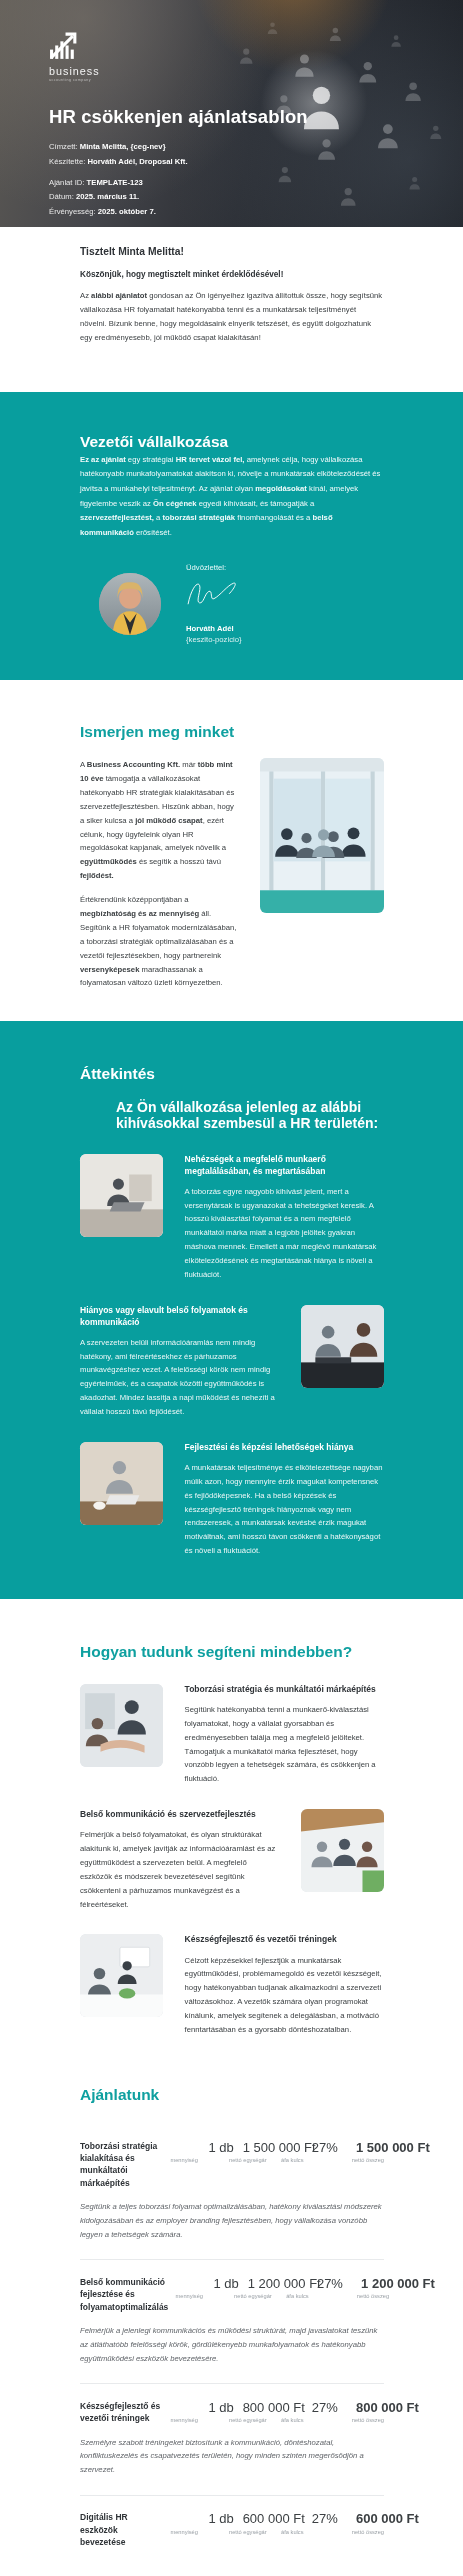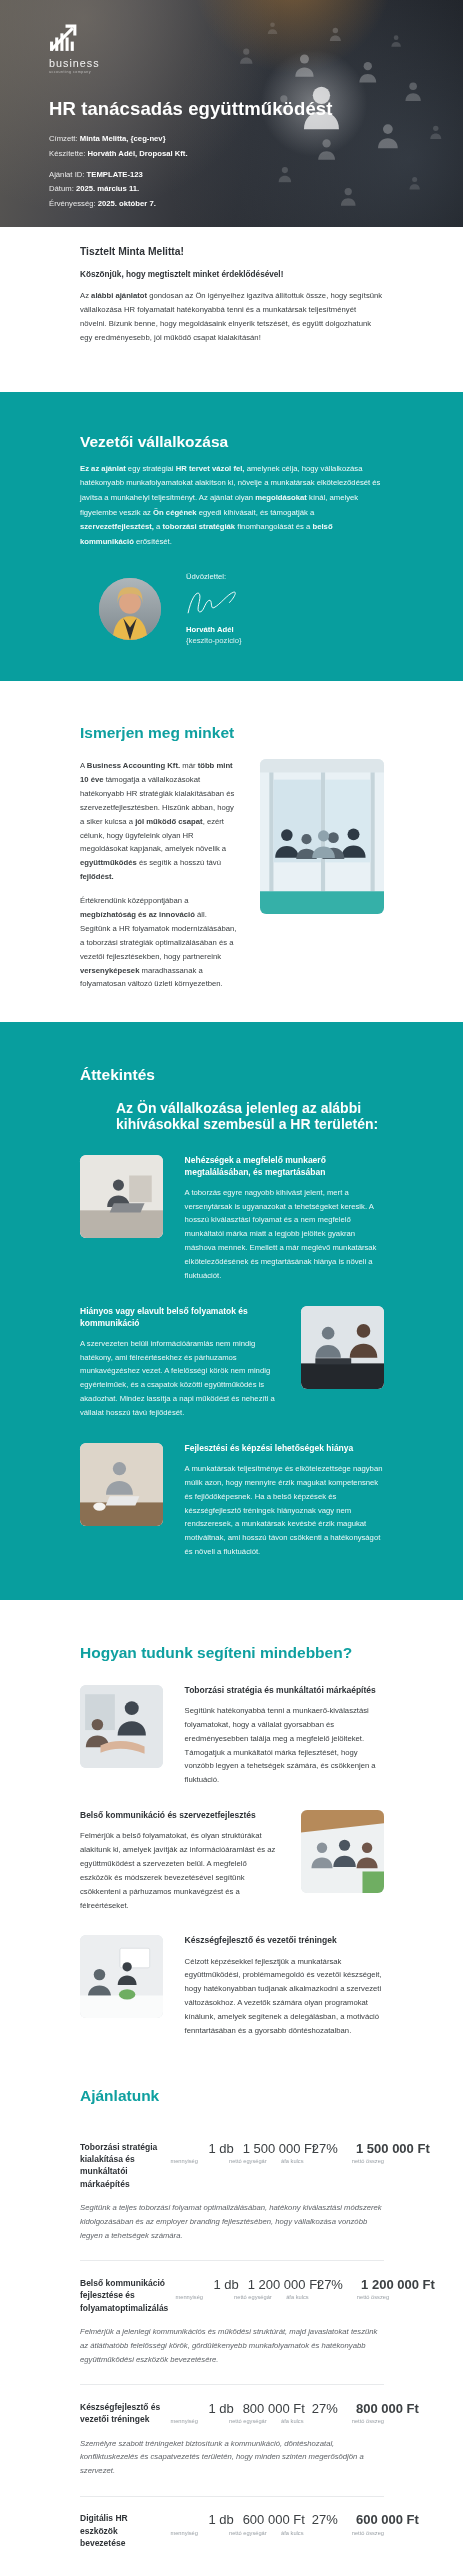--- a/index.html
+++ b/index.html
@@ -9,21 +9,21 @@
   
   .hero{position:relative;height:227px;color:#fff;overflow:hidden;
     background:
       radial-gradient(circle at 63% -12%, rgba(205,140,60,.5), rgba(205,140,60,0) 26%),
       radial-gradient(circle at 18% 8%, rgba(130,122,112,.55), rgba(130,122,112,0) 45%),
       radial-gradient(circle at 88% 70%, rgba(96,108,122,.35), rgba(96,108,122,0) 55%),
       linear-gradient(102deg,#5c5954 0%,#45464b 26%,#2a2d33 55%,#16191e 100%);}
   .hero-glow{position:absolute;left:260px;top:49px;width:108px;height:108px;border-radius:50%;
     background:radial-gradient(circle, rgba(255,255,255,.34), rgba(255,255,255,0) 70%);}
   .ppl{position:absolute;}
-  .hero-inner{position:absolute;left:49px;top:24px;right:49px;}
+  .hero-inner{position:absolute;left:49px;top:32px;right:49px;}
   .logo-icon{width:31px;height:29px;display:block;}
   .logo-word{font-size:10.8px;font-weight:300;letter-spacing:1px;color:#f4f4f4;margin-top:4.1px;}
   .logo-tag{font-size:3.6px;letter-spacing:0.5px;color:rgba(255,255,255,.55);margin-top:1px;}
   .hero-title{font-size:18.5px;font-weight:bold;margin-top:24px;letter-spacing:0.1px;}
   .hero-meta{margin-top:11.3px;font-size:7.7px;line-height:1.85;}
   .hero-meta .grp2{margin-top:7.2px;}
   .hero-meta .lbl{font-weight:normal;color:rgba(255,255,255,.88);}
   .hero-meta .val{font-weight:bold;color:#fff;text-align:center;}
   
   .white{background:#fff;}
@@ -35,28 +35,28 @@
   p{margin:0;}
   .body-txt{font-size:7.7px;line-height:1.85;color:#3c4043;}
   .body-txt-teal{font-size:7.7px;line-height:1.9;color:#f2fbfb;}
   
   .greeting{padding-top:19px;padding-bottom:46px;}
   .greet-title{font-size:10.3px;font-weight:bold;color:#2f3337;}
   .greet-lead{font-size:8.2px;font-weight:bold;margin-top:13.4px;color:#2f3337;}
   .greeting .body-txt{margin-top:9.3px;}
   
   .exec{padding-top:41px;padding-bottom:36px;}
-  .exec .body-txt-teal{margin-top:11px;}
+  .exec .body-txt-teal{margin-top:2px;}
   .sig-row{display:flex;margin-top:23px;align-items:center;padding-left:19px;}
   .avatar{width:62px;height:62px;border-radius:50%;overflow:hidden;flex:0 0 auto;position:relative;}
   .avatar svg{display:block;width:100%;height:100%;}
   .sig-block{margin-left:25px;font-size:7.7px;}
   .sig-closing{color:#eafafa;}
   .sig-svg{margin:5.2px 0 3.1px -2.1px;display:block;}
-  .sig-name{font-weight:bold;margin-top:8px;}
+  .sig-name{font-weight:bold;margin-top:16px;}
   .sig-role{color:rgba(255,255,255,.85);margin-top:2.1px;}
   
   .about{padding-top:43px;padding-bottom:31px;}
   .about-grid{display:flex;margin-top:17.5px;}
   .about-col{width:157px;}
   .about .body-txt{line-height:1.8;}
   .about .p2{margin-top:10.3px;}
   .photo{border-radius:6.2px;overflow:hidden;background:#dfe5e9;position:relative;}
   .photo svg{display:block;width:100%;height:100%;}
   .about-photo{width:124px;height:155px;margin-left:auto;}
@@ -134,21 +134,21 @@
           <rect x="12" y="26" width="6" height="26" fill="#fff" stroke="none"></rect>
           <rect x="22" y="18" width="6" height="34" fill="#fff" stroke="none"></rect>
           <rect x="32" y="26" width="6" height="26" fill="#fff" stroke="none"></rect>
           <rect x="42" y="34" width="6" height="18" fill="#fff" stroke="none"></rect>
           <path d="M4 50 L46 8" stroke-width="6"></path>
           <path d="M32 4 L50 4 L50 22" stroke-width="6" fill="none"></path>
         </svg>
         <div class="logo-word">business</div>
         <div class="logo-tag">accounting company</div>
       </div>
-      <h1 class="hero-title">HR tanácsadás együttműködést</h1>
+      <h1 class="hero-title">HR csökkenjen ajánlatsablon</h1>
       <div class="hero-meta">
         <div><span class="lbl">Címzett:</span> <span class="val">Minta Melitta, {ceg-nev}</span></div>
         <div><span class="lbl">Készítette:</span> <span class="val">Horváth Adél, Droposal Kft.</span></div>
         <div class="grp2">
           <div><span class="lbl">Ajánlat ID:</span> <span class="val">TEMPLATE-123</span></div>
           <div><span class="lbl">Dátum:</span> <span class="val">2025. március 11.</span></div>
           <div><span class="lbl">Érvényesség:</span> <span class="val">2025. október 7.</span></div>
         </div>
       </div>
     </div>
@@ -189,21 +189,21 @@
         <div class="sig-role">{keszito-pozicio}</div>
       </div>
     </div>
   </section>
 
   <section class="white about inner">
     <h2 class="sec on-white">Ismerjen meg minket</h2>
     <div class="about-grid">
       <div class="about-col">
         <p class="body-txt">A <b>Business Accounting Kft.</b> már <b>több mint 10 éve</b> támogatja a vállalkozásokat hatékonyabb HR stratégiák kialakításában és szervezetfejlesztésben. Hiszünk abban, hogy a siker kulcsa a <b>jól működő csapat</b>, ezért célunk, hogy ügyfeleink olyan HR megoldásokat kapjanak, amelyek növelik a <b>együttműködés</b> és segítik a hosszú távú <b>fejlődést.</b></p>
-        <p class="body-txt p2">Értékrendünk középpontjában a <b>megbízhatóság és az innováció</b> áll. Segítünk a HR folyamatok modernizálásában, a toborzási stratégiák optimalizálásában és a vezetői fejlesztésekben, hogy partnereink <b>versenyképesek</b> maradhassanak a folyamatosan változó üzleti környezetben.</p>
+        <p class="body-txt p2">Értékrendünk középpontjában a <b>megbízhatóság és az mennyiség</b> áll. Segítünk a HR folyamatok modernizálásában, a toborzási stratégiák optimalizálásában és a vezetői fejlesztésekben, hogy partnereink <b>versenyképesek</b> maradhassanak a folyamatosan változó üzleti környezetben.</p>
       </div>
       <div class="photo about-photo">
         <svg viewBox="0 0 240 300">
           <rect width="240" height="300" fill="#e9f1f5"></rect>
           <rect x="0" y="0" width="240" height="26" fill="#dde6ea"></rect>
           <rect x="18" y="26" width="8" height="230" fill="#c5d4da"></rect>
           <rect x="118" y="26" width="8" height="230" fill="#c5d4da"></rect>
           <rect x="214" y="26" width="8" height="230" fill="#c5d4da"></rect>
           <rect x="26" y="40" width="92" height="160" fill="#d3e4ec"></rect>
           <rect x="126" y="40" width="88" height="160" fill="#d9e9f0"></rect>

